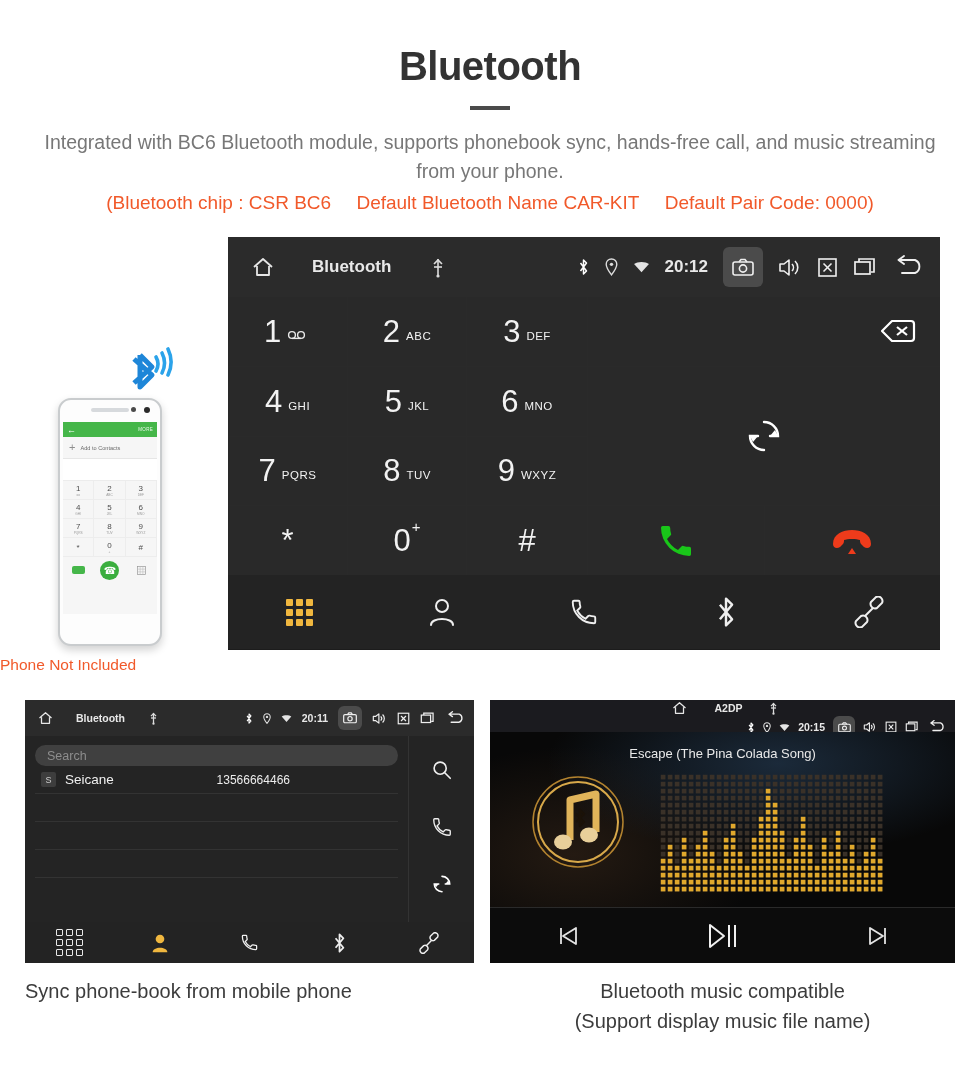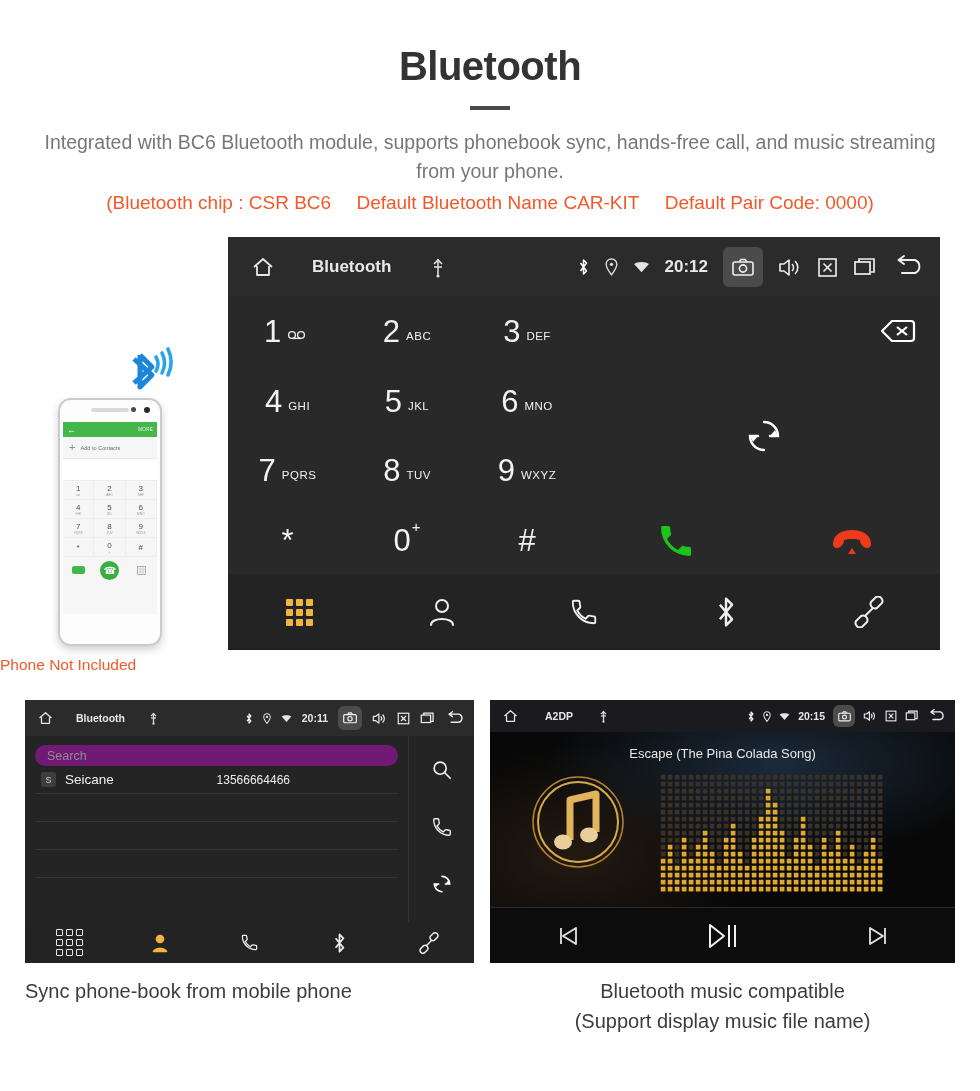--- a/index.html
+++ b/index.html
@@ -131,21 +131,21 @@
   
   #phonebook { left: 25px; top: 700px; width: 449px; height: 263px; }
   #phonebook .statusbar { height: 36px; padding: 0 8px 0 12px; font-size: 10.5px; }
   #phonebook .sb-title { margin-left: 22px; }
   #phonebook .sb-usb { margin-left: 24px; }
   #phonebook .sb-right > * { margin-left: 10px; }
   #phonebook .sb-cam { width: 24px; height: 24px; }
   .pb-body { display: flex; height: 186px; background: #242424; }
   .pb-list { flex: 1; padding: 9px 10px 0 10px; }
   .pb-search {
-    height: 21px; border-radius: 11px; background: #701a75;
+    height: 21px; border-radius: 11px; background: #404040;
     display: flex; align-items: center; padding: 0 12px;
     color: #8d8d8d; font-size: 12.5px;
   }
   .pb-row {
     display: flex; align-items: center; height: 28px;
     border-bottom: 1px solid #333333; padding-left: 6px;
   }
   .pb-badge {
     width: 15px; height: 15px; background: #3d3d3d; color: #cfcfcf;
     font-size: 9px; display: flex; align-items: center; justify-content: center;
@@ -156,21 +156,21 @@
   .pb-empty { height: 28px; border-bottom: 1px solid #333333; }
   .pb-rail {
     width: 66px; border-left: 1px solid #333333;
     display: flex; flex-direction: column; align-items: center;
     justify-content: space-around; padding: 8px 0;
   }
   #phonebook .tabbar { height: 41px; }
 
   
   #music { left: 490px; top: 700px; width: 465px; height: 263px; background: #060606; }
-  #music .statusbar { height: 32px; padding: 0 8px 0 12px; font-size: 10.5px; background: #1b1b1f; }
+  #music .statusbar { height: 32px; padding: 0 8px 0 12px; font-size: 10.5px; background: #1b1b1f; flex-direction: column; }
   #music .sb-title { margin-left: 26px; }
   #music .sb-usb { margin-left: 26px; }
   #music .sb-right > * { margin-left: 8px; }
   #music .sb-cam { width: 22px; height: 22px; }
   .mu-stage {
     position: relative; height: 175px;
     background:
       radial-gradient(ellipse 330px 130px at 62% 18%, #1b2a3a 0%, rgba(12,14,18,0) 70%),
       radial-gradient(ellipse 260px 150px at 18% 70%, #241a12 0%, rgba(10,10,10,0) 72%),
       #080808;

